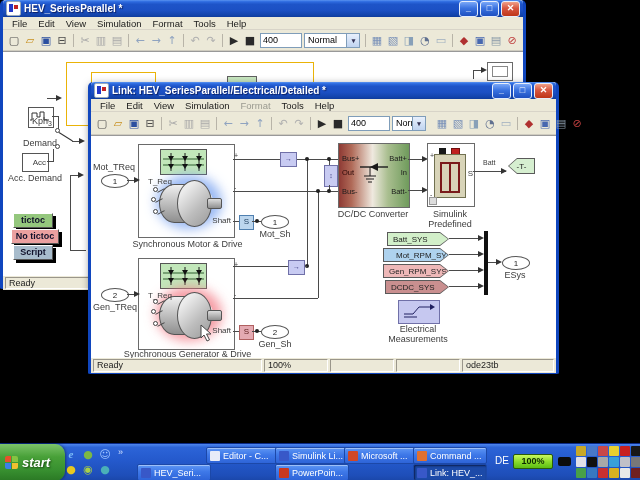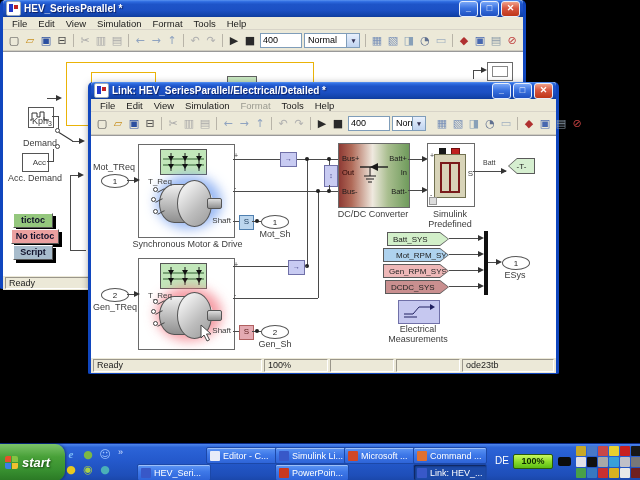--- a/index.html
+++ b/index.html
@@ -388,20 +388,21 @@
     <span class="plab" style="left:57px;top:155px">T_Req</span>
     <span class="plab" style="left:100px;top:190px;width:40px;text-align:right">Shaft</span>
     <span class="plab" style="left:143px;top:125px;font-size:7px">+</span>
     <span class="plab" style="left:143px;top:155px;font-size:7px">-</span>
     <div class="oval" style="left:10px;top:152px;width:26px;height:12px">
         <span>2</span>
       </div>
     <div class="dlab" style="left:2px;top:166px;width:42px">Gen_TReq</div>
     <div class="wh" style="left:36px;top:158px;width:11px"></div>
     <div class="ar" style="left:43px;top:155px"></div>
+    <div class="dlab" style="left:14px;top:213px;width:165px">Synchronous Generator &amp; Drive</div>
     <div class="wh" style="left:142px;top:130px;width:74px"></div>
     <div class="sensor" style="left:197px;top:124px;width:15px;height:13px">→</div>
     <div class="wh" style="left:142px;top:162px;width:85px"></div>
 
     <div class="wh" style="left:142px;top:195px;width:6px"></div>
     <div class="sblk pink" style="left:148px;top:189px"><span>S</span></div>
     <div class="wh" style="left:161px;top:195px;width:9px"></div>
     <div class="dot" style="left:164px;top:193px"></div>
     <div class="oval" style="left:170px;top:189px;width:26px;height:12px">
         <span>2</span>

